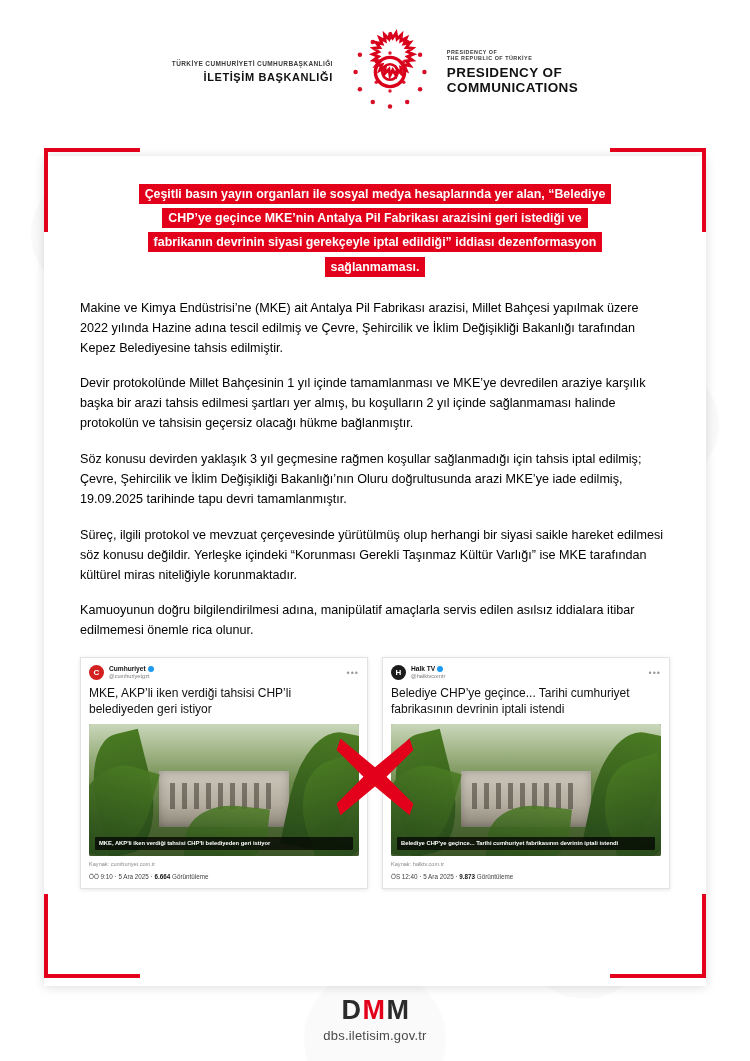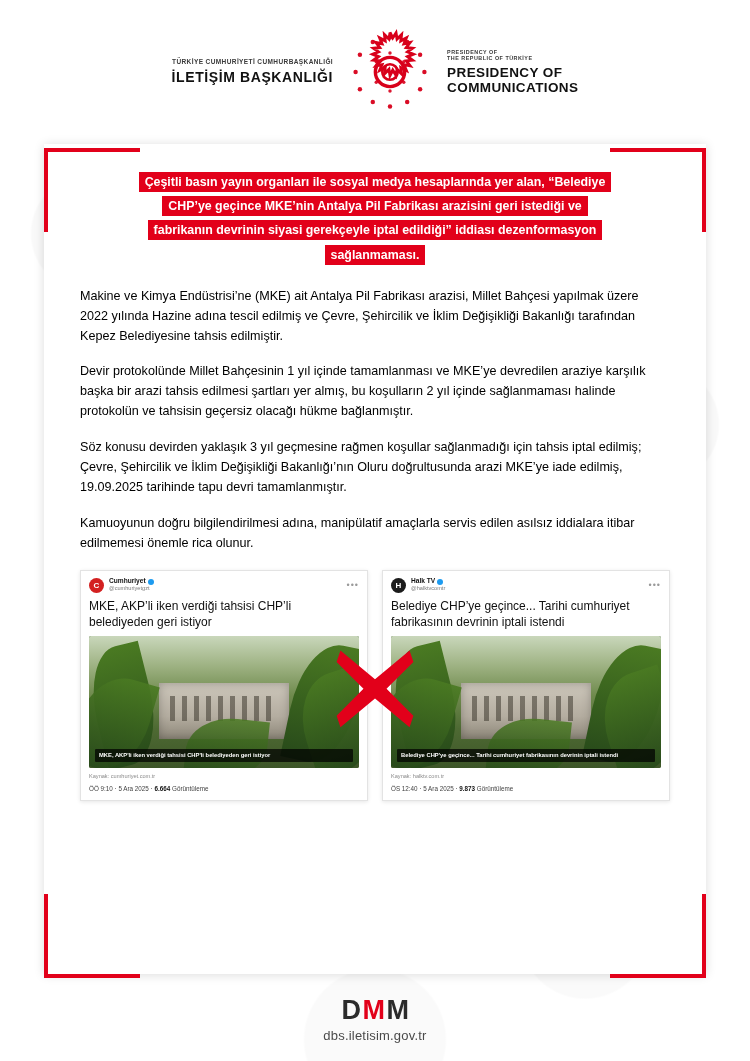--- a/index.html
+++ b/index.html
@@ -43,21 +43,21 @@
     text-align: right;
     line-height: 1.25;
   }
   .brand-left .small {
     font-size: 6.5px;
     letter-spacing: 0.4px;
     color: #3a3a3a;
     font-weight: 700;
   }
   .brand-left .big {
-    font-size: 14px;
+    font-size: 11px;
     font-weight: 700;
     letter-spacing: 0.6px;
     color: #111;
     margin-top: 3px;
   }
   .brand-right {
     text-align: left;
     line-height: 1.2;
   }
   .brand-right .small {
@@ -74,21 +74,21 @@
     color: #111;
     margin-top: 3px;
     line-height: 1.12;
   }
   .emblem { width: 86px; height: 86px; display:block; }
 
   
   .sheet {
     position: absolute;
     left: 44px;
-    top: 144px;
+    top: 156px;
     width: 662px;
     height: 830px;
     background: #ffffff;
     box-shadow: 0 1px 10px rgba(0,0,0,0.14);
     z-index: 2;
     padding: 22px 30px 18px 30px;
   }
 
   
   .corner {
@@ -329,20 +329,21 @@
     <span>Çeşitli basın yayın organları ile sosyal medya hesaplarında yer alan, “Belediye</span><br>
     <span>CHP’ye geçince MKE’nin Antalya Pil Fabrikası arazisini geri istediği ve</span><br>
     <span>fabrikanın devrinin siyasi gerekçeyle iptal edildiği” iddiası dezenformasyon</span><br>
     <span>sağlanmaması.</span>
   </div>
 
   <div class="body-text">
     <p>Makine ve Kimya Endüstrisi’ne (MKE) ait Antalya Pil Fabrikası arazisi, Millet Bahçesi yapılmak üzere 2022 yılında Hazine adına tescil edilmiş ve Çevre, Şehircilik ve İklim Değişikliği Bakanlığı tarafından Kepez Belediyesine tahsis edilmiştir.</p>
     <p>Devir protokolünde Millet Bahçesinin 1 yıl içinde tamamlanması ve MKE’ye devredilen araziye karşılık başka bir arazi tahsis edilmesi şartları yer almış, bu koşulların 2 yıl içinde sağlanmaması halinde protokolün ve tahsisin geçersiz olacağı hükme bağlanmıştır.</p>
     <p>Söz konusu devirden yaklaşık 3 yıl geçmesine rağmen koşullar sağlanmadığı için tahsis iptal edilmiş; Çevre, Şehircilik ve İklim Değişikliği Bakanlığı’nın Oluru doğrultusunda arazi MKE’ye iade edilmiş, 19.09.2025 tarihinde tapu devri tamamlanmıştır.</p>
+    <p>Süreç, ilgili protokol ve mevzuat çerçevesinde yürütülmüş olup herhangi bir siyasi saikle hareket edilmesi söz konusu değildir. Yerleşke içindeki “Korunması Gerekli Taşınmaz Kültür Varlığı” ise MKE tarafından kültürel miras niteliğiyle korunmaktadır.</p>
     <p>Kamuoyunun doğru bilgilendirilmesi adına, manipülatif amaçlarla servis edilen asılsız iddialara itibar edilmemesi önemle rica olunur.</p>
   </div>
 
   <div class="evidence">
 
     <div class="card">
       <div class="card-head">
         <div class="avatar" style="background:#d32020">C</div>
         <div class="acct">
           <div class="name">

